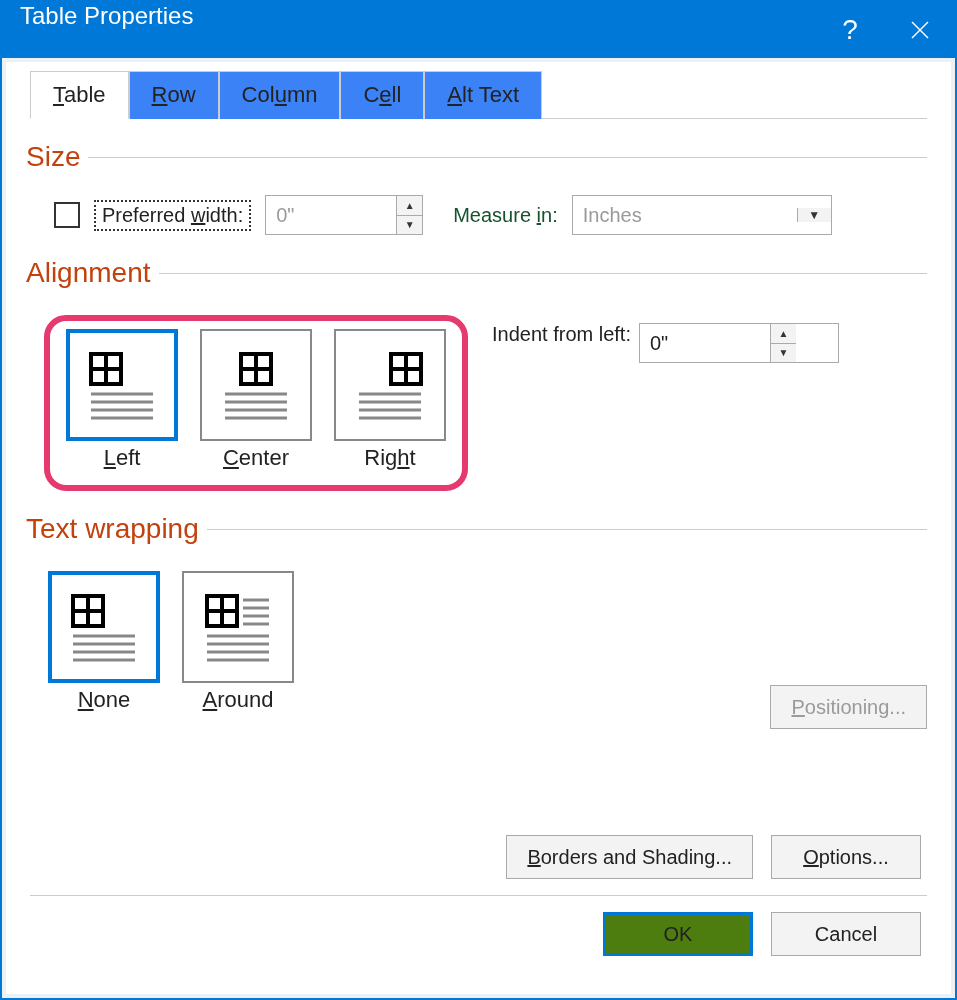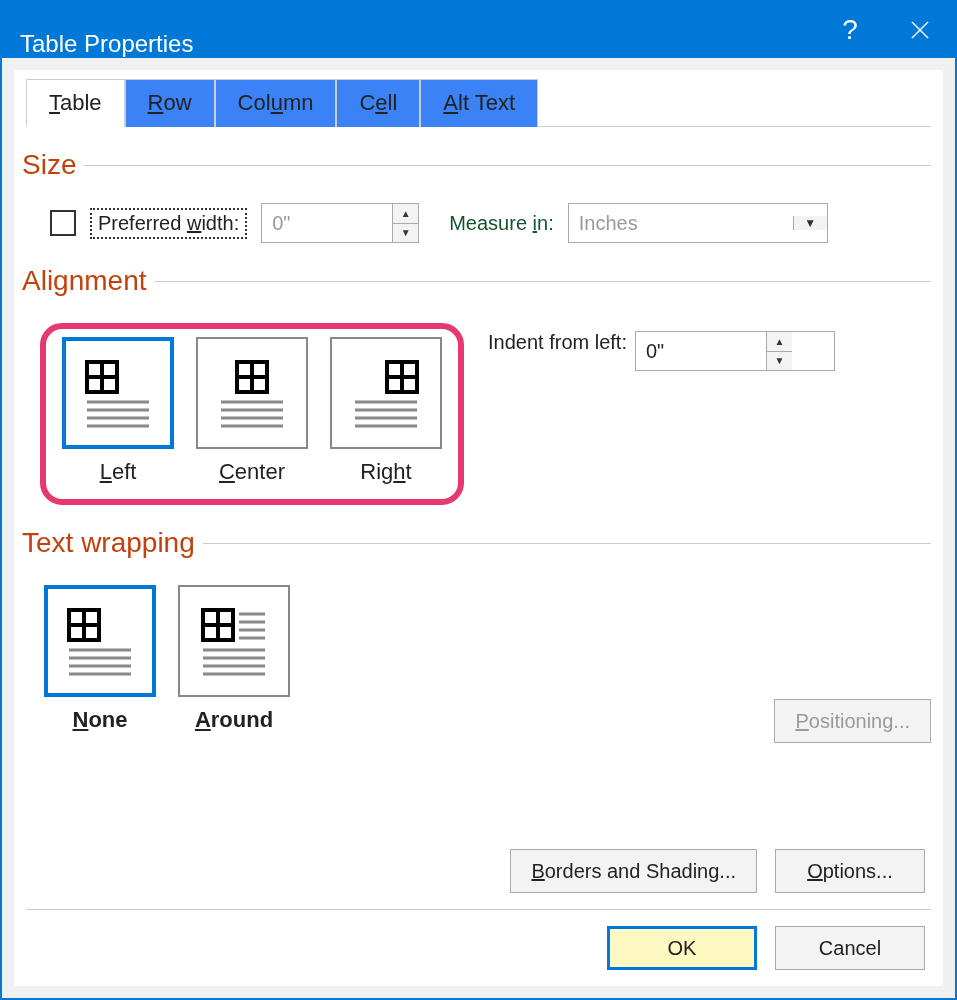--- a/index.html
+++ b/index.html
@@ -20,39 +20,39 @@
     border: 2px solid #0078d7;
     background: #f0f0f0;
     display: flex;
     flex-direction: column;
   }
   .titlebar {
     background: #0078d7;
     color: #fff;
     height: 56px;
     display: flex;
-    align-items: flex-end;
+    align-items: flex-start;
     padding: 0 0 0 18px;
   }
   .titlebar-title { flex: 1; font-size: 24px; }
   .titlebar-btn {
     width: 70px;
     height: 56px;
     display: flex;
     align-items: center;
     justify-content: center;
     font-size: 28px;
     color: #fff;
   }
   .content {
     flex: 1;
     background: #fff;
-    margin: 12px;
+    margin: 4px;
     position: relative;
-    padding: 0 12px;
+    padding: 0 24px;
   }
   .tabs {
     display: flex;
     margin-top: 8px;
     border-bottom: 1px solid #ccc;
     position: relative;
   }
   .tab {
     padding: 10px 22px;
     border: 1px solid #ccc;
@@ -161,26 +161,26 @@
     align-items: flex-start;
     padding: 12px 0 0 14px;
   }
   .highlight-box {
     border: 6px solid #e6396d;
     border-radius: 22px;
     padding: 8px 16px 14px 16px;
     display: flex;
     gap: 22px;
   }
-  .opt-group { display: flex; gap: 22px; padding: 12px 0 0 18px; font-weight: bold;}
+  .opt-group { display: flex; gap: 22px; padding: 12px 0 0 18px;}
   .opt {
     display: flex;
     flex-direction: column;
     align-items: center;
-    gap: 10px;
+    gap: 4px;
   }
   .opt-box {
     width: 112px;
     height: 112px;
     border: 2px solid #888;
     background: #fff;
     display: flex;
     align-items: center;
     justify-content: center;
   }
@@ -206,21 +206,21 @@
     height: 44px;
     border: 1px solid #aaa;
     background: #f3f3f3;
     font-size: 20px;
     display: flex;
     align-items: center;
     justify-content: center;
     padding: 0 20px;
   }
   .btn.disabled { color: #9a9a9a; }
-  .btn.primary { border: 3px solid #0078d7; background: #fef9c3; }
+  .btn.primary { border: 3px solid #0078d7; background: #4d7c0f; }
   .wrap-row {
     display:flex;
     align-items:flex-start;
   }
   .wrap-right {
     flex:1;
     display:flex;
     align-items:flex-end;
     justify-content:flex-end;
     height:170px;

